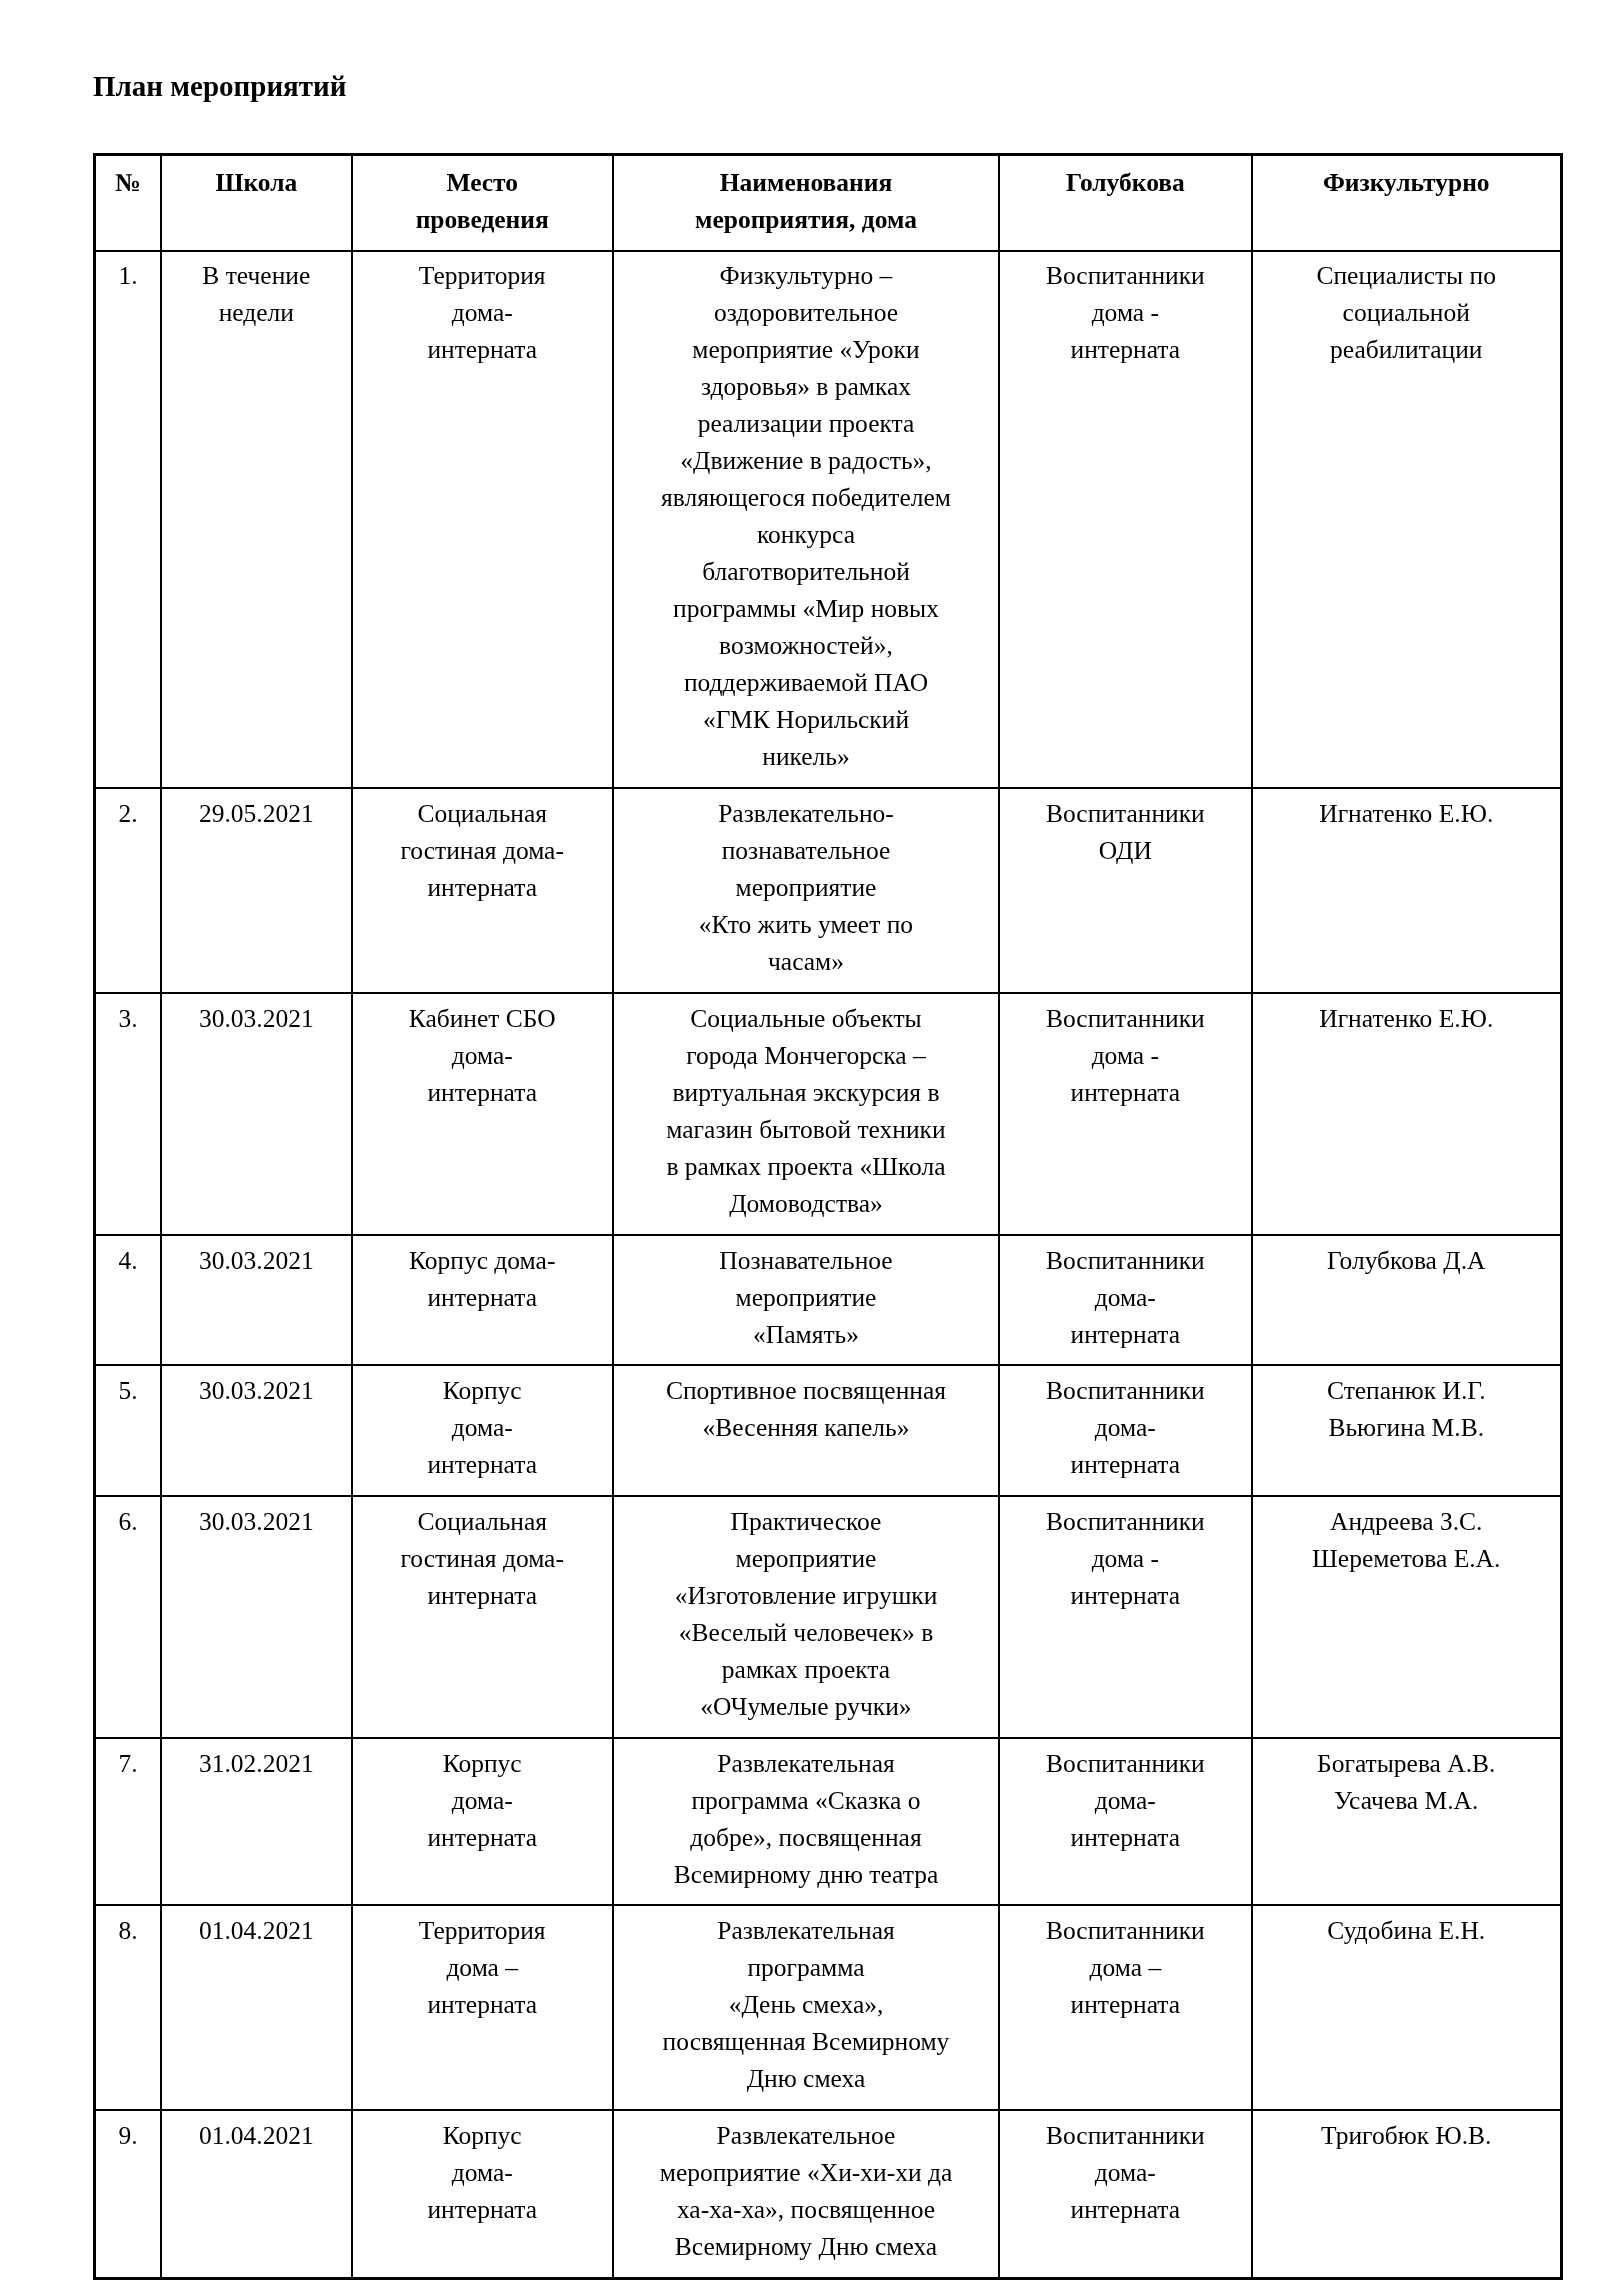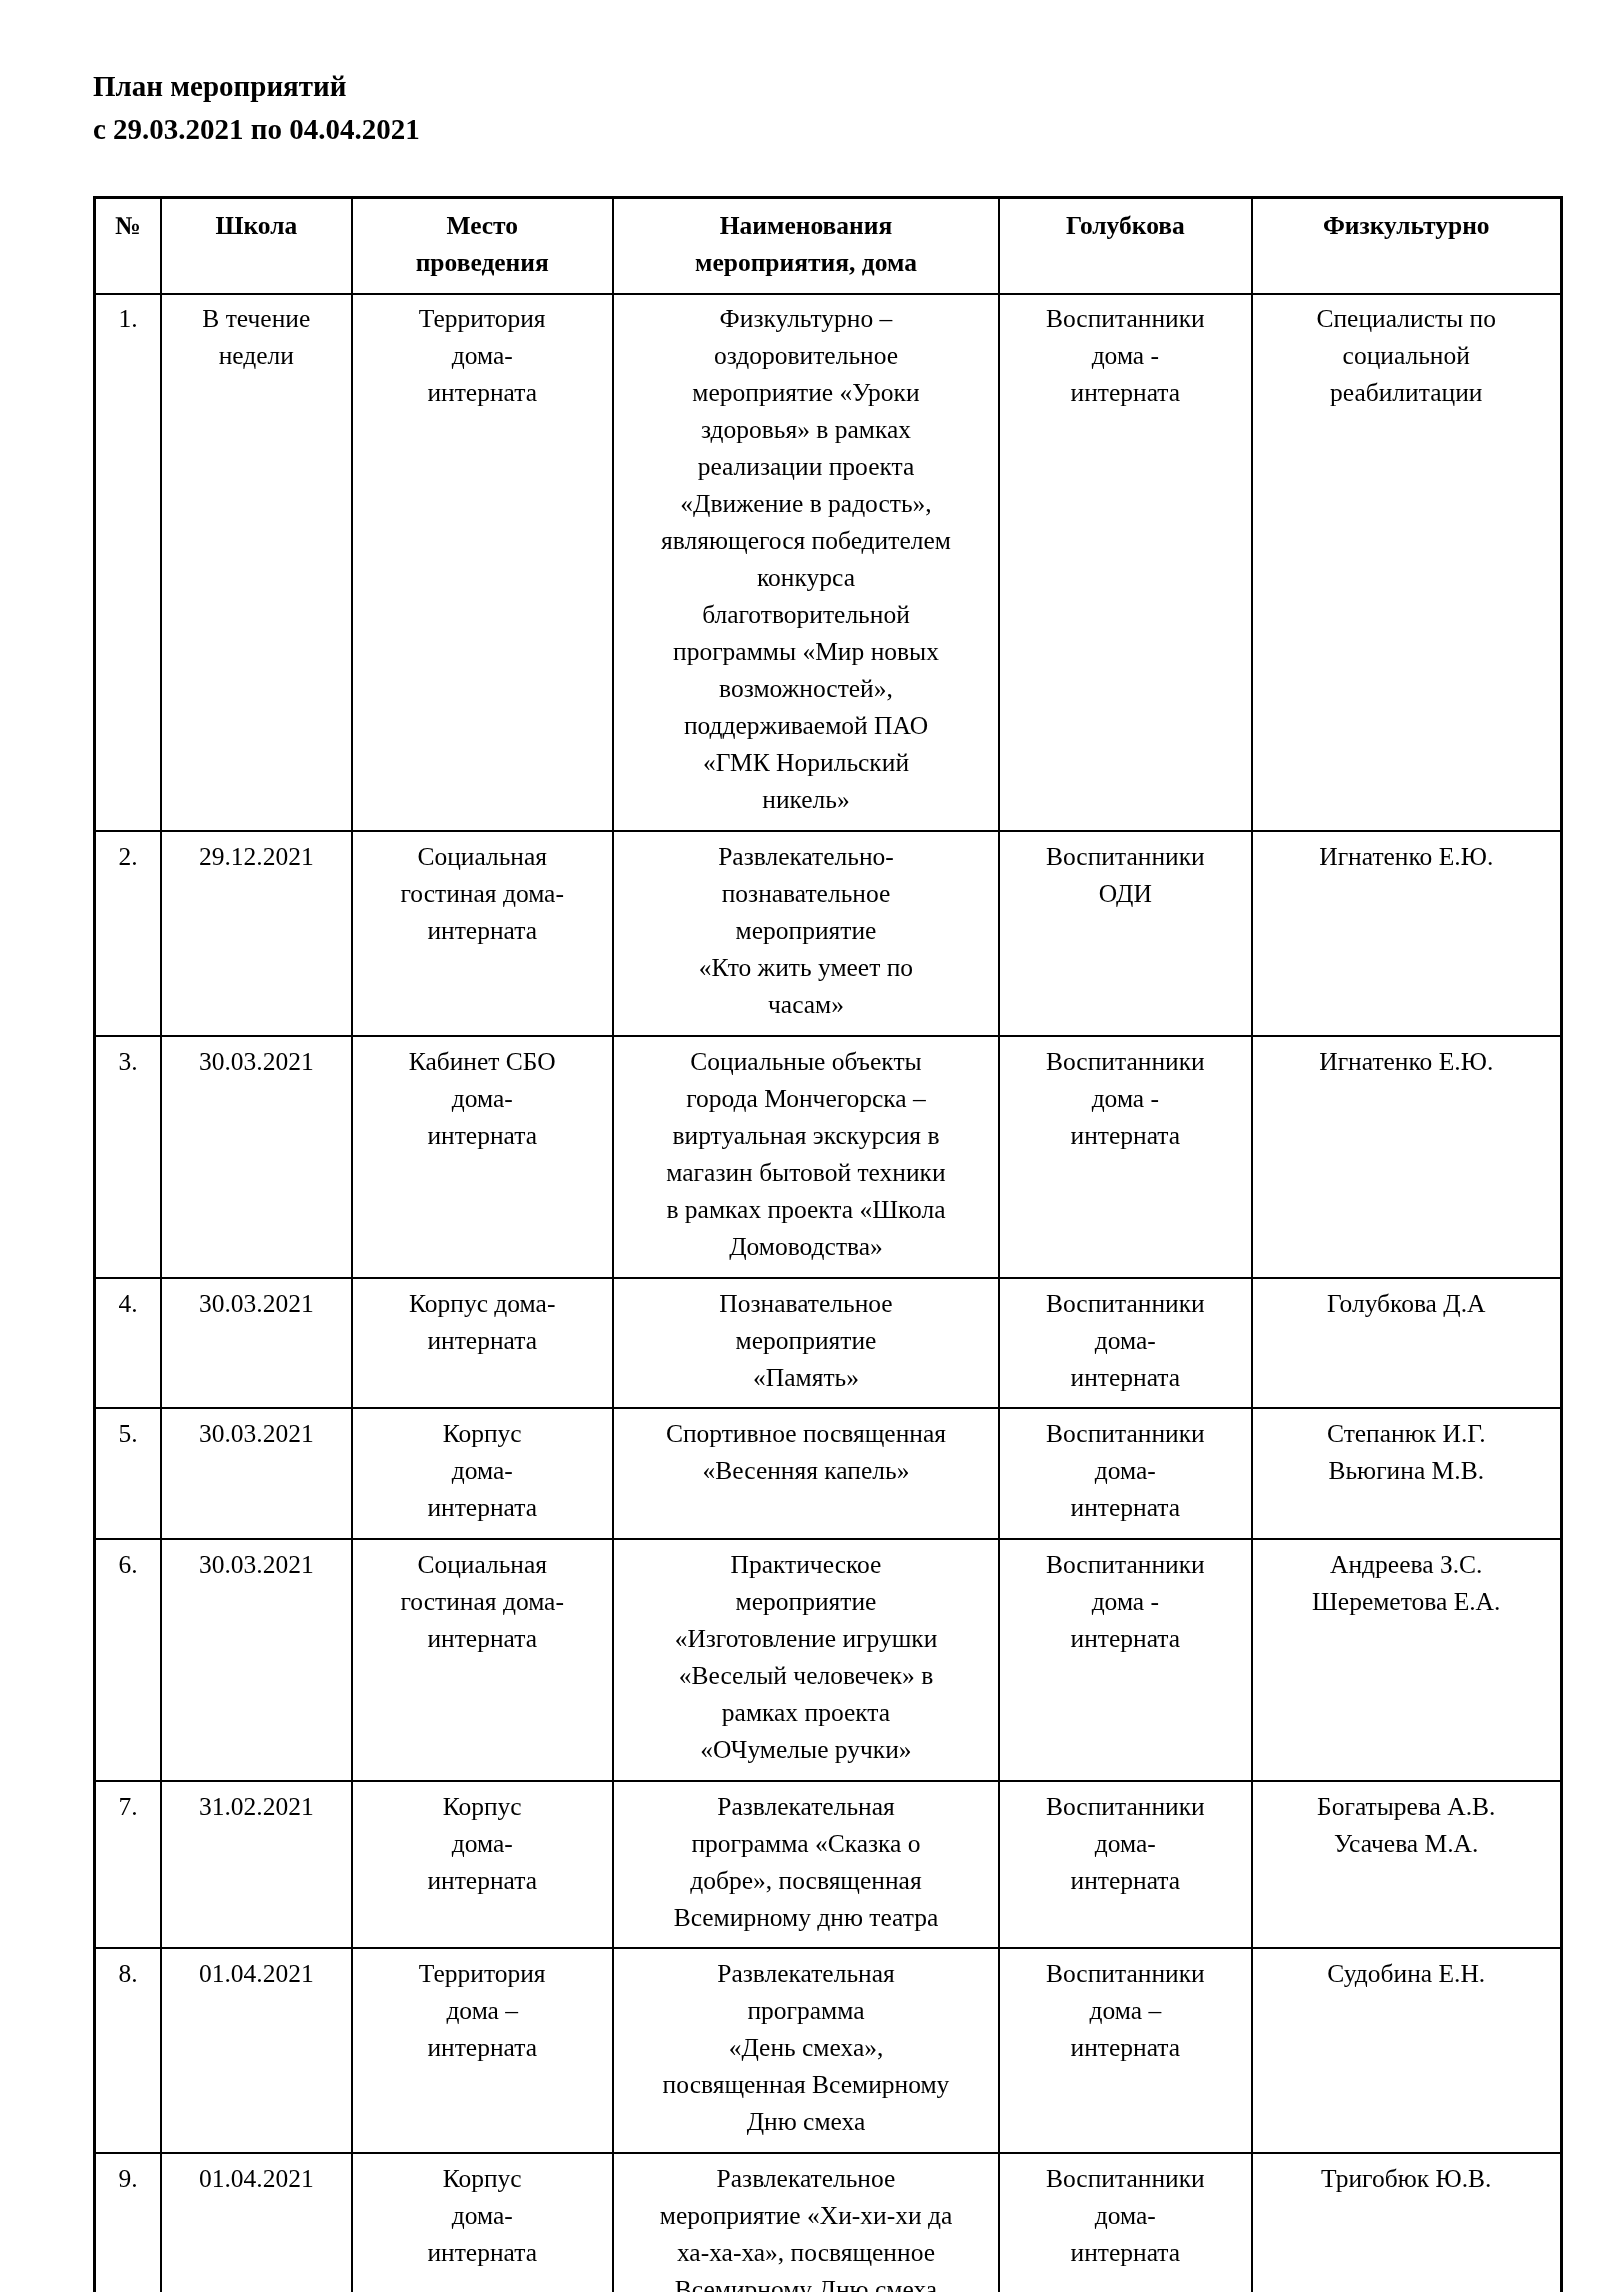--- a/index.html
+++ b/index.html
@@ -45,21 +45,20 @@
     font-weight: bold;
     height: 94px;
     padding-top: 7.8px;
   }
 </style>
 </head>
 <body>
 
 <div class="doc-title">
   <div>План мероприятий</div>
-  <div>с 29.03.2021 по 04.04.2021</div>
 </div>
 
 <table class="events">
   <colgroup>
     <col style="width:4.53%">
     <col style="width:13.0%">
     <col style="width:17.8%">
     <col style="width:26.34%">
     <col style="width:17.2%">
     <col style="width:21.13%">
@@ -100,21 +99,21 @@
 никель»</td>
     <td>Воспитанники
 дома -
 интерната</td>
     <td>Специалисты по
 социальной
 реабилитации</td>
   </tr>
       <tr>
     <td>2.</td>
-    <td>29.12.2021</td>
+    <td>29.05.2021</td>
     <td>Социальная
 гостиная дома-
 интерната</td>
     <td>Развлекательно-
 познавательное
 мероприятие
 «Кто жить умеет по
 часам»</td>
     <td>Воспитанники
 ОДИ</td>

